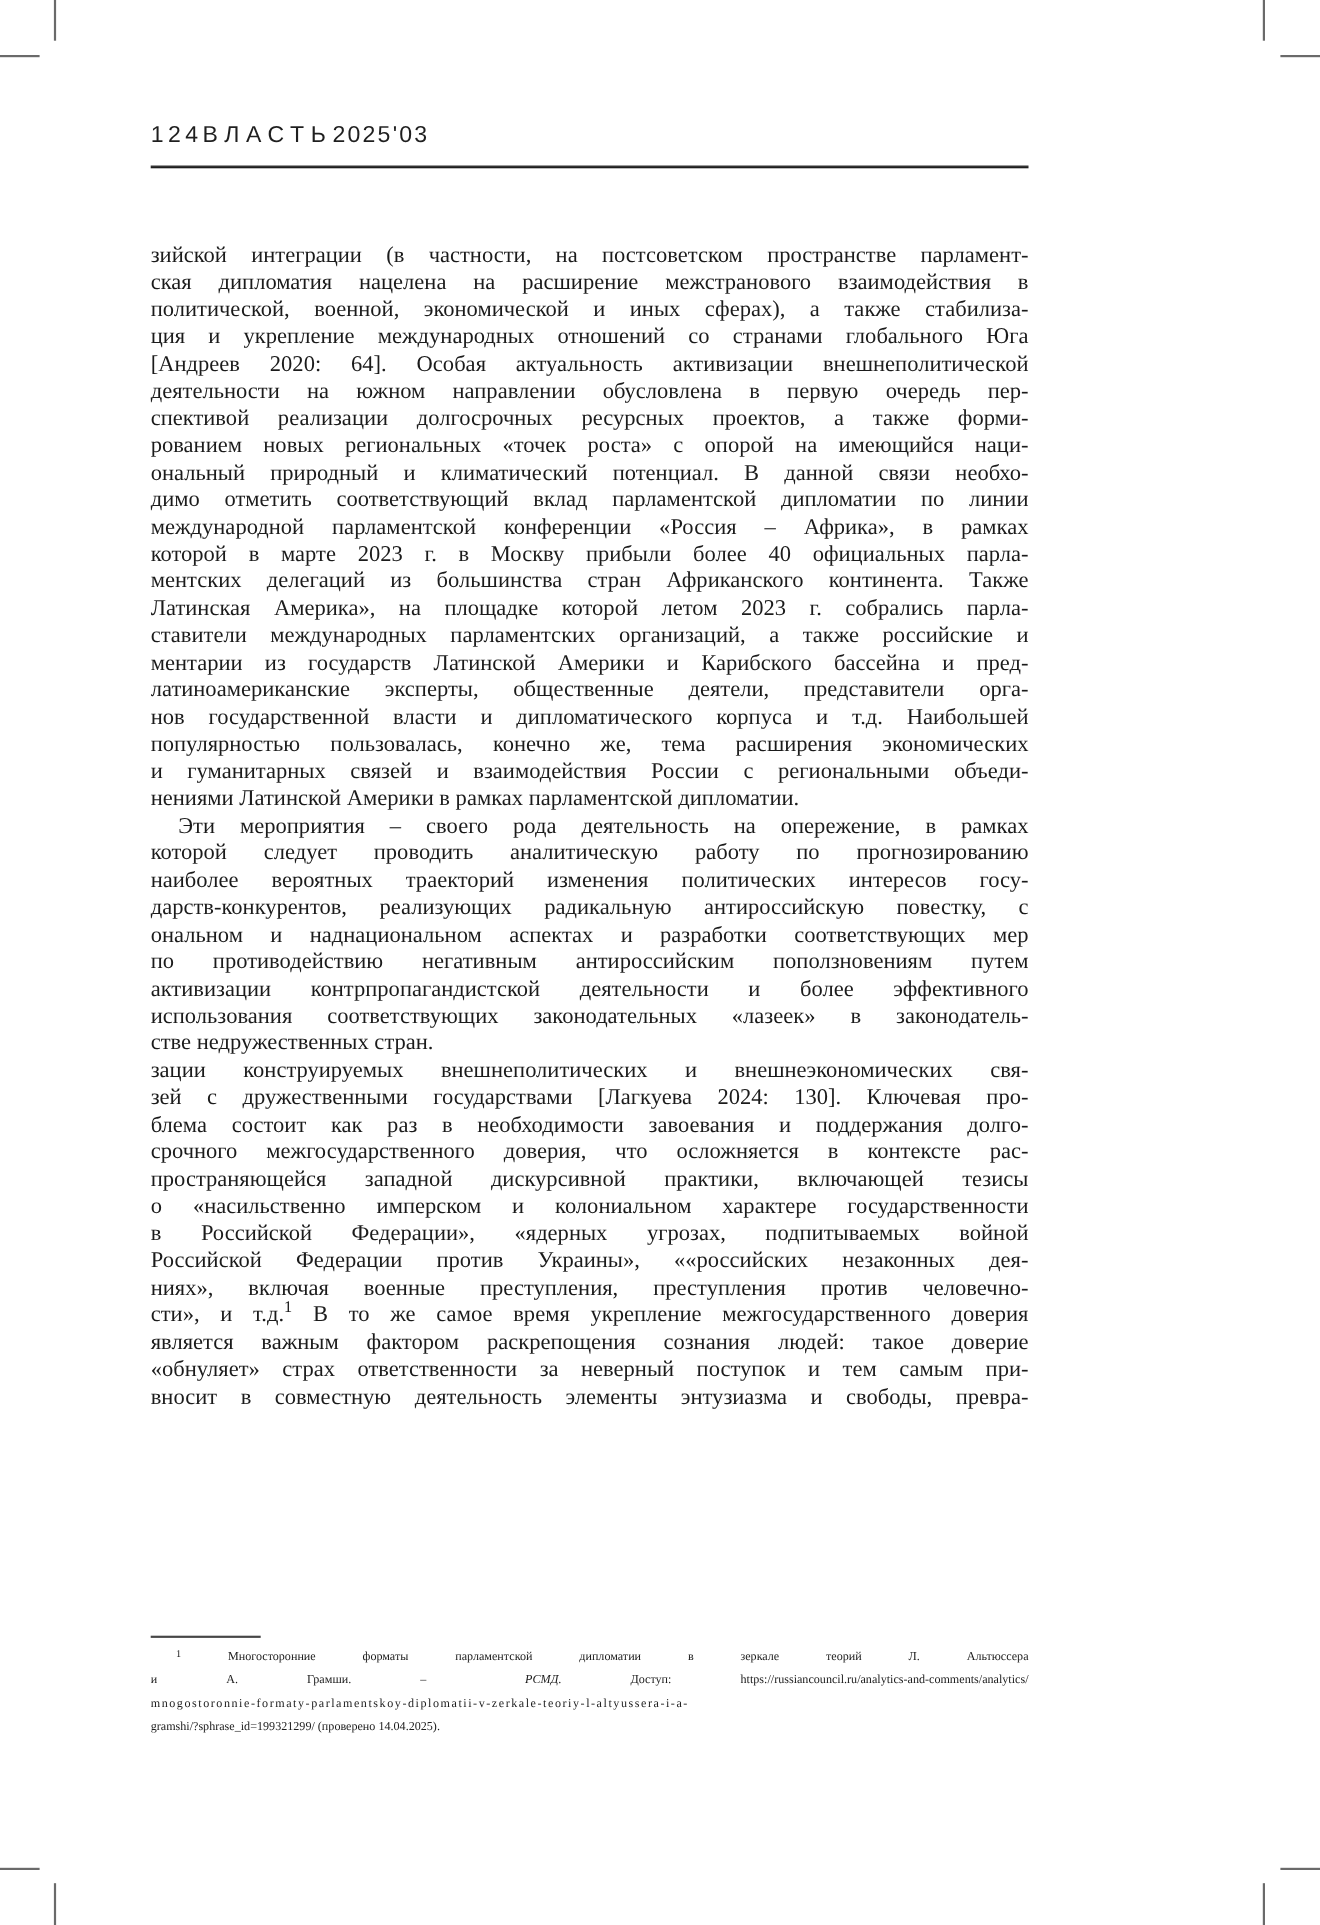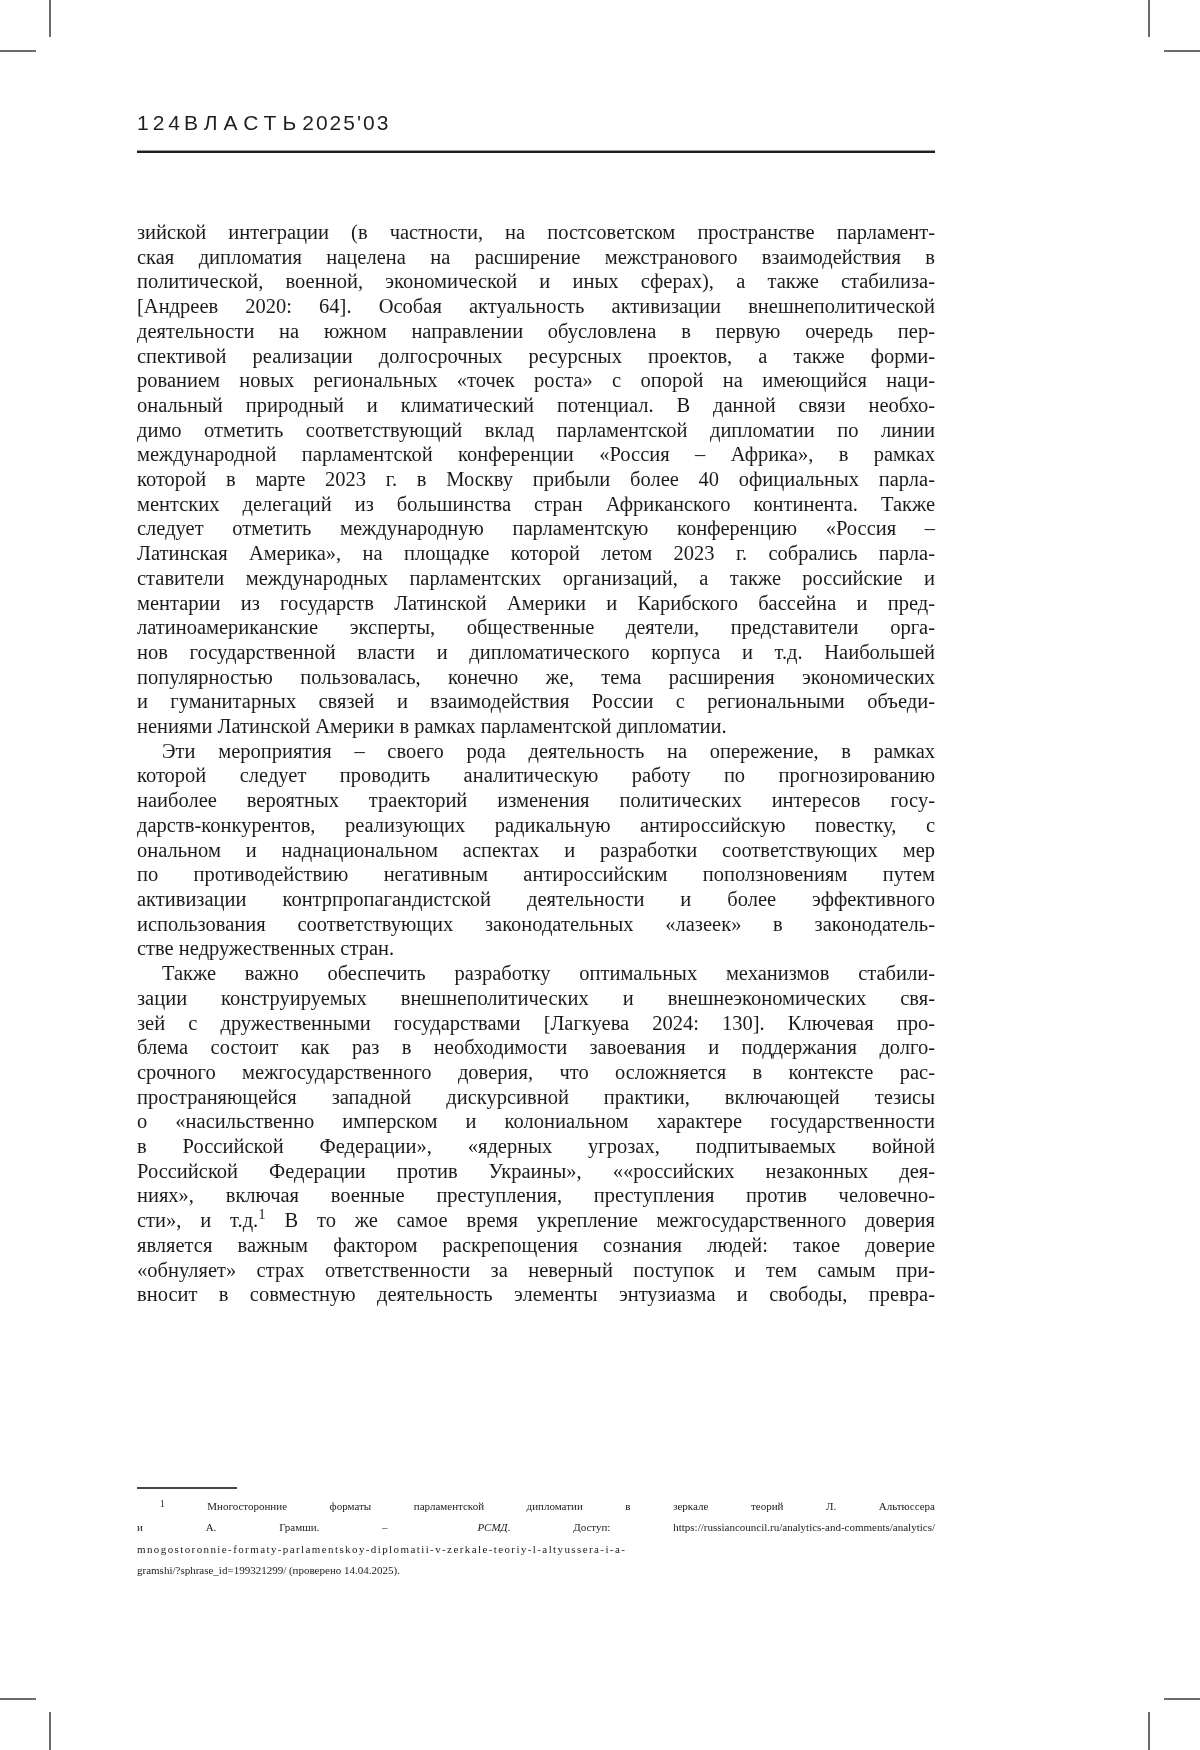--- a/index.html
+++ b/index.html
@@ -65,48 +65,47 @@
     <span class="pn">124</span>
     <span class="jt">ВЛАСТЬ</span>
     <span class="iss">2025'03</span>
   </div>
   <div class="hdr-rule"></div>
 
   <div class="bodytext" id="bodytext">
       <div class="line"><span>зийской интеграции (в частности, на постсоветском пространстве парламент-</span></div>
       <div class="line"><span>ская дипломатия нацелена на расширение межстранового взаимодействия в</span></div>
       <div class="line"><span>политической, военной, экономической и иных сферах), а также стабилиза-</span></div>
+      <div class="line"><span>ция и укрепление международных отношений со странами глобального Юга</span></div>
       <div class="line"><span>[Андреев 2020: 64]. Особая актуальность активизации внешнеполитической</span></div>
       <div class="line"><span>деятельности на южном направлении обусловлена в первую очередь пер-</span></div>
       <div class="line"><span>спективой реализации долгосрочных ресурсных проектов, а также форми-</span></div>
       <div class="line"><span>рованием новых региональных «точек роста» с опорой на имеющийся наци-</span></div>
       <div class="line"><span>ональный природный и климатический потенциал. В данной связи необхо-</span></div>
       <div class="line"><span>димо отметить соответствующий вклад парламентской дипломатии по линии</span></div>
       <div class="line"><span>международной парламентской конференции «Россия – Африка», в рамках</span></div>
       <div class="line"><span>которой в марте 2023 г. в Москву прибыли более 40 официальных парла-</span></div>
       <div class="line"><span>ментских делегаций из большинства стран Африканского континента. Также</span></div>
-      <div class="line"><span>следует отметить международную парламентскую конференцию «Россия –</span></div>
       <div class="line"><span>Латинская Америка», на площадке которой летом 2023 г. собрались парла-</span></div>
       <div class="line"><span>ставители международных парламентских организаций, а также российские и</span></div>
       <div class="line"><span>ментарии из государств Латинской Америки и Карибского бассейна и пред-</span></div>
       <div class="line"><span>латиноамериканские эксперты, общественные деятели, представители орга-</span></div>
       <div class="line"><span>нов государственной власти и дипломатического корпуса и т.д. Наибольшей</span></div>
       <div class="line"><span>популярностью пользовалась, конечно же, тема расширения экономических</span></div>
       <div class="line"><span>и гуманитарных связей и взаимодействия России с региональными объеди-</span></div>
       <div class="line para-end"><span>нениями Латинской Америки в рамках парламентской дипломатии.</span></div>
       <div class="line indent"><span>Эти мероприятия – своего рода деятельность на опережение, в рамках</span></div>
       <div class="line"><span>которой следует проводить аналитическую работу по прогнозированию</span></div>
       <div class="line"><span>наиболее вероятных траекторий изменения политических интересов госу-</span></div>
       <div class="line"><span>дарств-конкурентов, реализующих радикальную антироссийскую повестку, с</span></div>
       <div class="line"><span>ональном и наднациональном аспектах и разработки соответствующих мер</span></div>
       <div class="line"><span>по противодействию негативным антироссийским поползновениям путем</span></div>
       <div class="line"><span>активизации контрпропагандистской деятельности и более эффективного</span></div>
       <div class="line"><span>использования соответствующих законодательных «лазеек» в законодатель-</span></div>
       <div class="line para-end"><span>стве недружественных стран.</span></div>
-      <div class="line indent"><span>Также важно обеспечить разработку оптимальных механизмов стабили-</span></div>
       <div class="line"><span>зации конструируемых внешнеполитических и внешнеэкономических свя-</span></div>
       <div class="line"><span>зей с дружественными государствами [Лагкуева 2024: 130]. Ключевая про-</span></div>
       <div class="line"><span>блема состоит как раз в необходимости завоевания и поддержания долго-</span></div>
       <div class="line"><span>срочного межгосударственного доверия, что осложняется в контексте рас-</span></div>
       <div class="line"><span>пространяющейся западной дискурсивной практики, включающей тезисы</span></div>
       <div class="line"><span>о «насильственно имперском и колониальном характере государственности</span></div>
       <div class="line"><span>в Российской Федерации», «ядерных угрозах, подпитываемых войной</span></div>
       <div class="line"><span>Российской Федерации против Украины», ««российских незаконных дея-</span></div>
       <div class="line"><span>ниях», включая военные преступления, преступления против человечно-</span></div>
       <div class="line"><span>сти», и т.д.</span><sup class="fref">1</sup><span> В то же самое время укрепление межгосударственного доверия</span></div>

